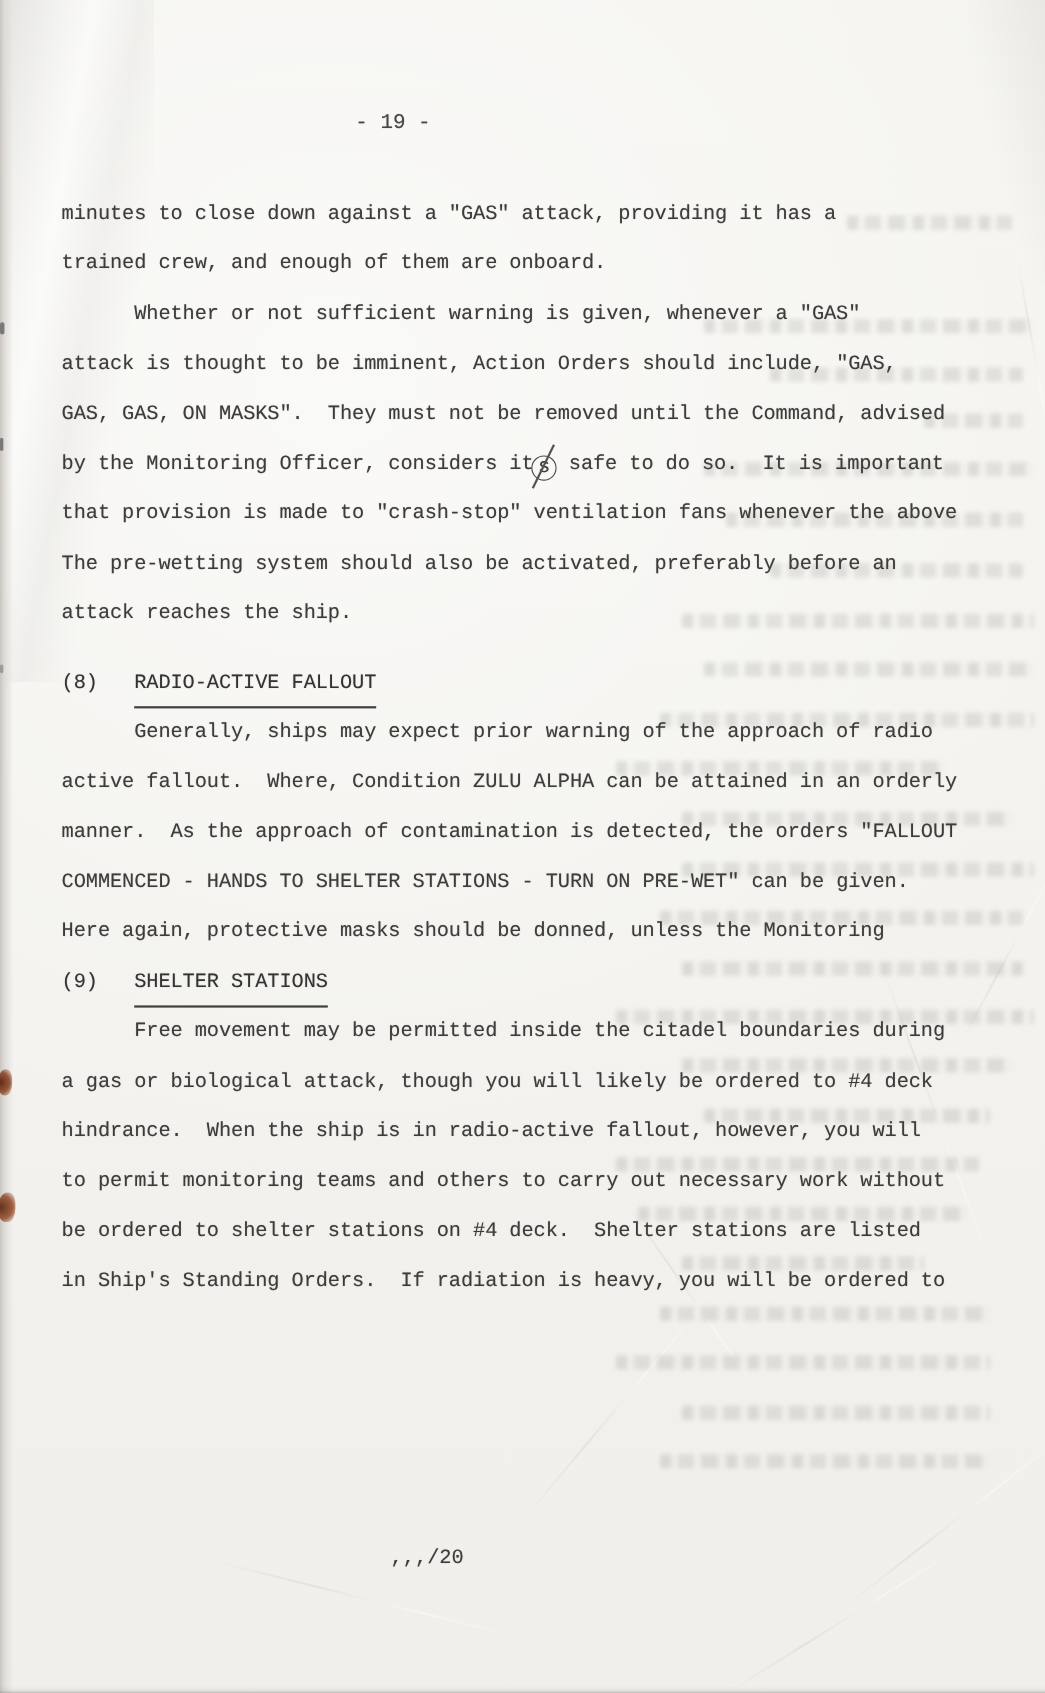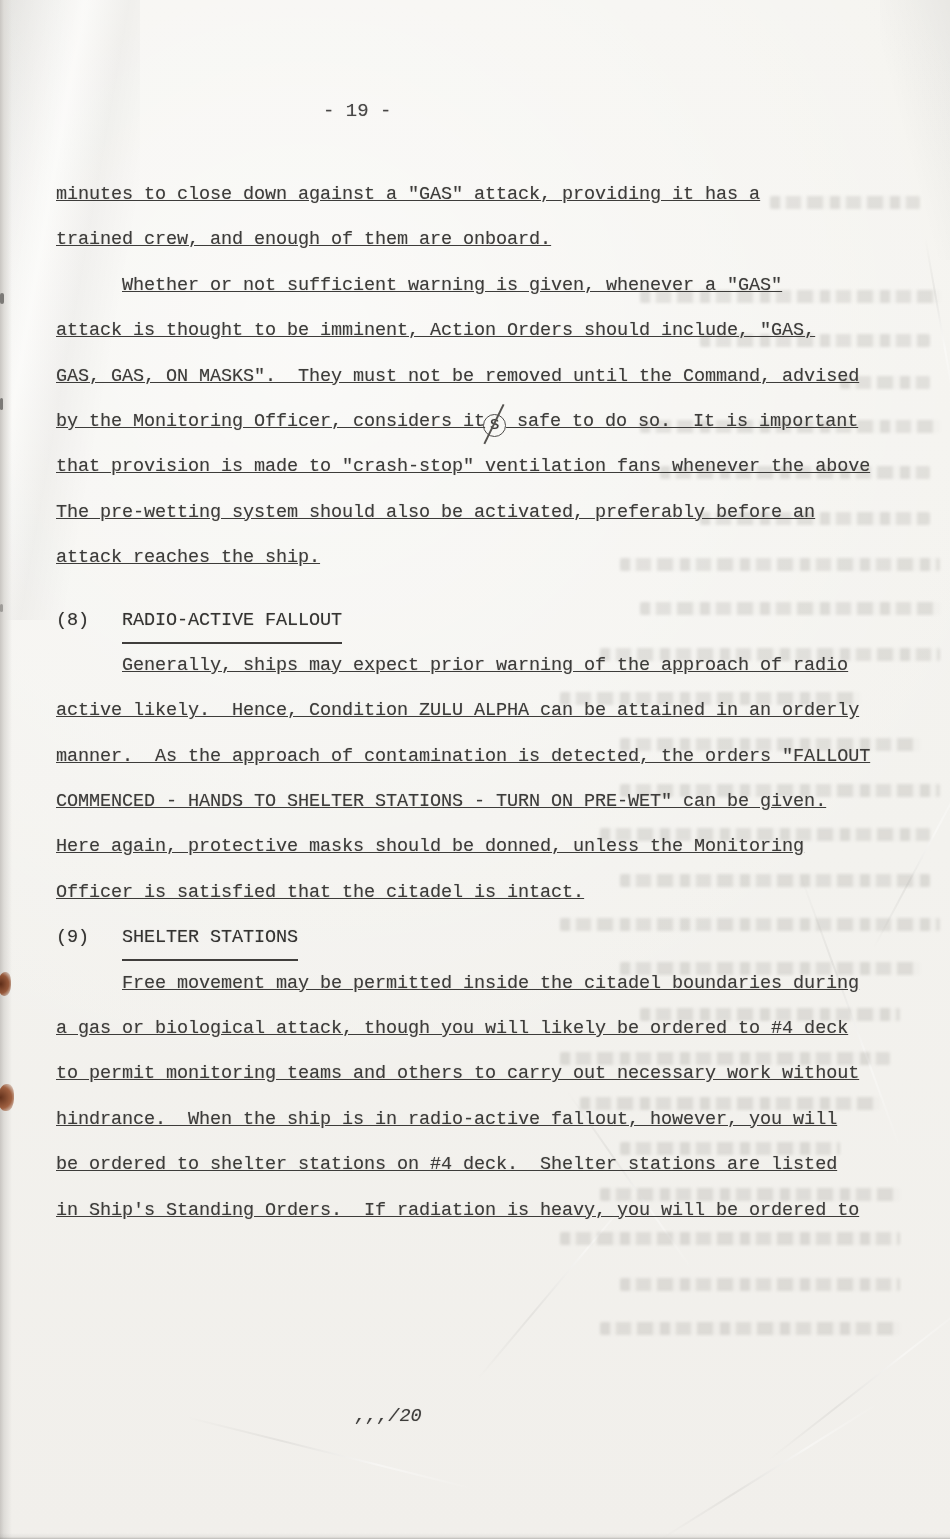--- a/index.html
+++ b/index.html
@@ -32,32 +32,32 @@
   .ghost{position:absolute;height:13px;filter:blur(1.7px);opacity:.5;border-radius:2px;
     background:repeating-linear-gradient(90deg,
       rgba(124,121,114,.40) 0 10px, rgba(124,121,114,.04) 10px 16px,
       rgba(124,121,114,.33) 16px 31px, rgba(124,121,114,.02) 31px 37px,
       rgba(124,121,114,.36) 37px 53px, rgba(124,121,114,.05) 53px 60px);}
   
   .page-number{position:absolute;left:323px;top:100px;font-size:19px;white-space:pre;
     color:#474645;text-shadow:0 0 1px rgba(70,68,66,.45);}
   .doc{position:absolute;left:56px;top:184px;width:880px;font-size:18.5px;letter-spacing:-.1px;
     text-shadow:0 0 1px rgba(62,60,57,.4);}
-  .line{height:45.4px;white-space:pre;text-decoration:underline;}
+  .line{height:45.4px;white-space:pre;}
   .indent{text-indent:66px;}
   .heading{height:45.4px;white-space:pre;color:#343331;}
   .heading.extra{margin-top:17px;}
   .h-num{display:inline-block;width:66px;}
   .h-title{border-bottom:2px solid #403e3c;padding-bottom:11px;}
   .circled-s{position:relative;display:inline-block;width:21px;height:21px;line-height:20px;
     text-align:center;border:1.6px solid #4c4a48;border-radius:50%;margin:0 0 0 -2px;vertical-align:-3px;}
   .circled-s::after{content:"";position:absolute;left:9px;top:-13px;width:1.6px;height:44px;
     background:#55534f;transform:rotate(26deg);}
   .footer{position:absolute;left:355px;top:1406px;font-size:18.5px;white-space:pre;
-    color:#3d3c3a;text-shadow:0 0 1px rgba(62,60,57,.4);font-style:italic;}
+    color:#3d3c3a;text-shadow:0 0 1px rgba(62,60,57,.4);}
 </style>
 </head>
 <body>
 
 <div class="scan">
 
   <div class="fold-topleft"></div>
   <div class="edge-left"></div>
   <div class="edge-bottom"></div>
   <div class="corner-shade"></div>
@@ -110,27 +110,26 @@
       <div class="line">trained crew, and enough of them are onboard.</div>
       <div class="line indent">Whether or not sufficient warning is given, whenever a "GAS"</div>
       <div class="line">attack is thought to be imminent, Action Orders should include, "GAS,</div>
       <div class="line">GAS, GAS, ON MASKS".  They must not be removed until the Command, advised</div>
       <div class="line">by the Monitoring Officer, considers it<span class="circled-s">s</span> safe to do so.  It is important</div>
       <div class="line">that provision is made to "crash-stop" ventilation fans whenever the above</div>
       <div class="line">The pre-wetting system should also be activated, preferably before an</div>
       <div class="line">attack reaches the ship.</div>
       <div class="heading extra"><span class="h-num">(8)</span><span class="h-title">RADIO-ACTIVE FALLOUT</span></div>
       <div class="line indent">Generally, ships may expect prior warning of the approach of radio</div>
-      <div class="line">active likely.  Hence, Condition ZULU ALPHA can be attained in an orderly</div>
+      <div class="line">active fallout.  Where, Condition ZULU ALPHA can be attained in an orderly</div>
       <div class="line">manner.  As the approach of contamination is detected, the orders "FALLOUT</div>
       <div class="line">COMMENCED - HANDS TO SHELTER STATIONS - TURN ON PRE-WET" can be given.</div>
       <div class="line">Here again, protective masks should be donned, unless the Monitoring</div>
-      <div class="line">Officer is satisfied that the citadel is intact.</div>
       <div class="heading"><span class="h-num">(9)</span><span class="h-title">SHELTER STATIONS</span></div>
       <div class="line indent">Free movement may be permitted inside the citadel boundaries during</div>
       <div class="line">a gas or biological attack, though you will likely be ordered to #4 deck</div>
+      <div class="line">hindrance.  When the ship is in radio-active fallout, however, you will</div>
       <div class="line">to permit monitoring teams and others to carry out necessary work without</div>
-      <div class="line">hindrance.  When the ship is in radio-active fallout, however, you will</div>
       <div class="line">be ordered to shelter stations on #4 deck.  Shelter stations are listed</div>
       <div class="line">in Ship's Standing Orders.  If radiation is heavy, you will be ordered to</div>
     </div>
   <div class="footer">,,,/20</div>
 </div>
 
 </body></html>

